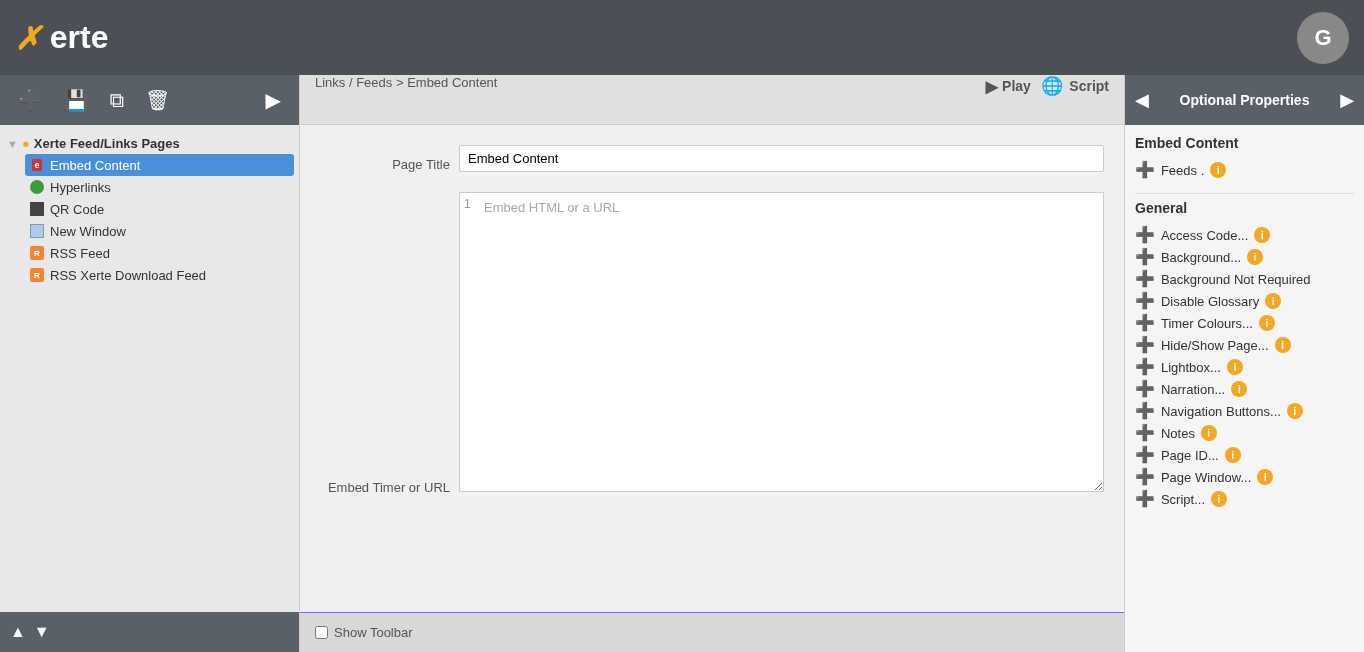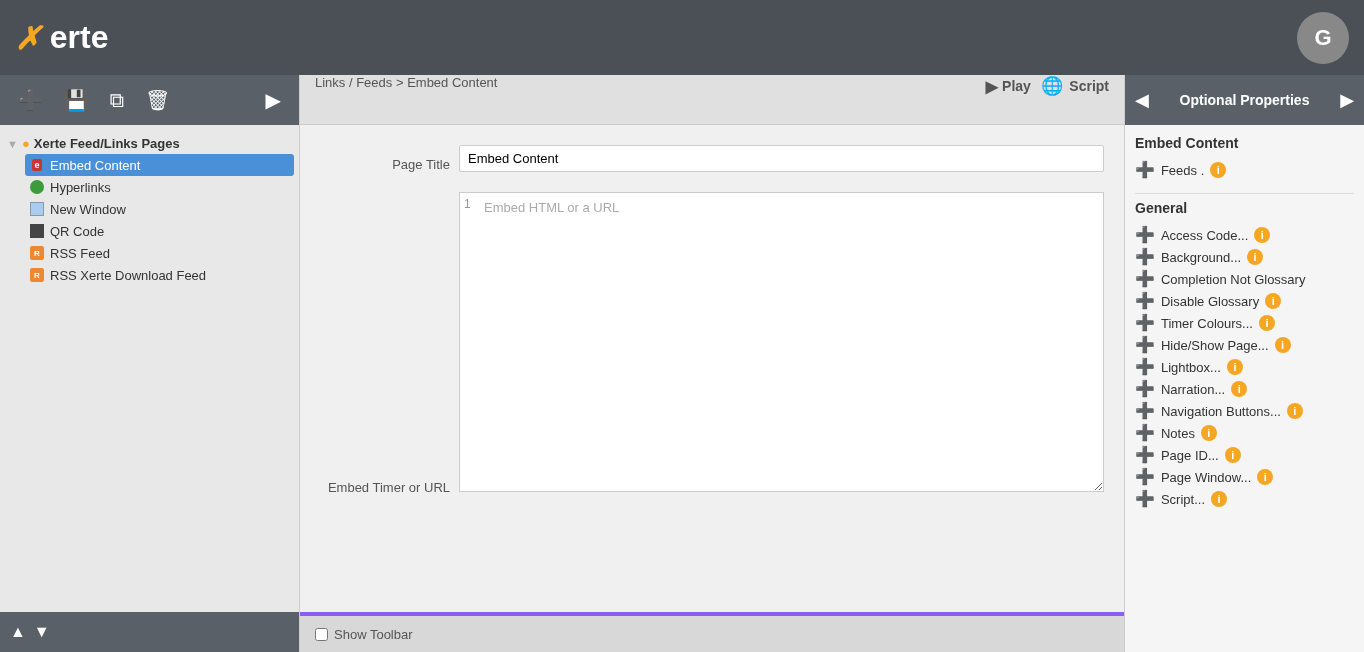--- a/index.html
+++ b/index.html
@@ -236,21 +236,21 @@
       font-size: 13px;
       pointer-events: none;
     }
 
     #center-bottom {
       height: 40px;
       background: #d8d8d8;
       display: flex;
       align-items: center;
       padding: 0 15px;
-      border-top: 4px solid #8b5cf6;
+      border-top: 1px solid #8b5cf6;
     }
     .show-toolbar-cb {
       display: flex;
       align-items: center;
       gap: 6px;
       color: #555;
       font-size: 13px;
     }
 
     
@@ -375,29 +375,29 @@
           <span>Embed Content</span>
         </div>
         <div class="tree-item">
           <span class="tree-item-icon">
               <span class="icon-link"></span>
             </span>
           <span>Hyperlinks</span>
         </div>
         <div class="tree-item">
           <span class="tree-item-icon">
+              <span class="icon-qr"></span>
+            </span>
+          <span>QR Code</span>
+        </div>
+        <div class="tree-item">
+          <span class="tree-item-icon">
               <span class="icon-window"></span>
             </span>
           <span>New Window</span>
-        </div>
-        <div class="tree-item">
-          <span class="tree-item-icon">
-              <span class="icon-qr"></span>
-            </span>
-          <span>QR Code</span>
         </div>
         <div class="tree-item">
           <span class="tree-item-icon">
               <span class="icon-rss">R</span>
             </span>
           <span>RSS Feed</span>
         </div>
         <div class="tree-item">
           <span class="tree-item-icon">
               <span class="icon-rss">R</span>
@@ -481,21 +481,21 @@
         </div>
 
         <div class="prop-item">
           <span class="add-icon">➕</span>
           <span>Background...</span>
           <span class="info-icon">i</span>
         </div>
 
         <div class="prop-item">
           <span class="add-icon">➕</span>
-          <span>Completion Not Glossary</span>
+          <span>Background Not Required</span>
         </div>
 
         <div class="prop-item">
           <span class="add-icon">➕</span>
           <span>Disable Glossary</span>
           <span class="info-icon">i</span>
         </div>
 
         <div class="prop-item">
           <span class="add-icon">➕</span>

